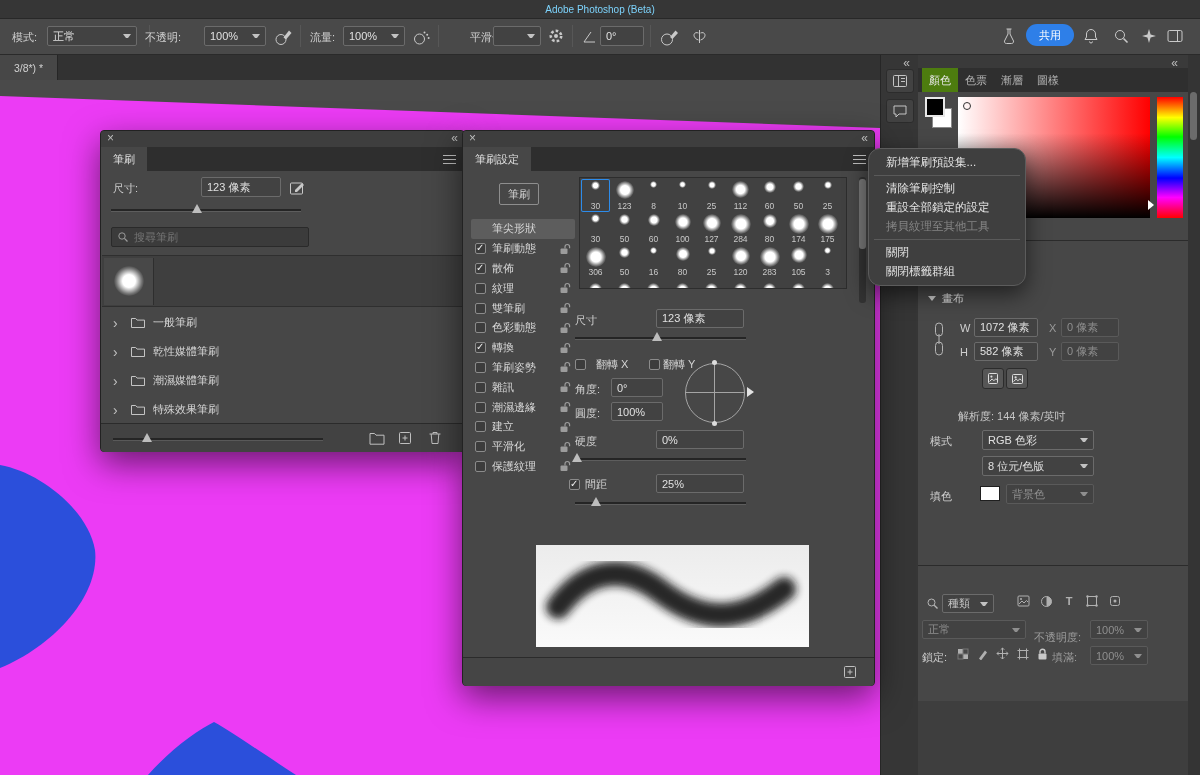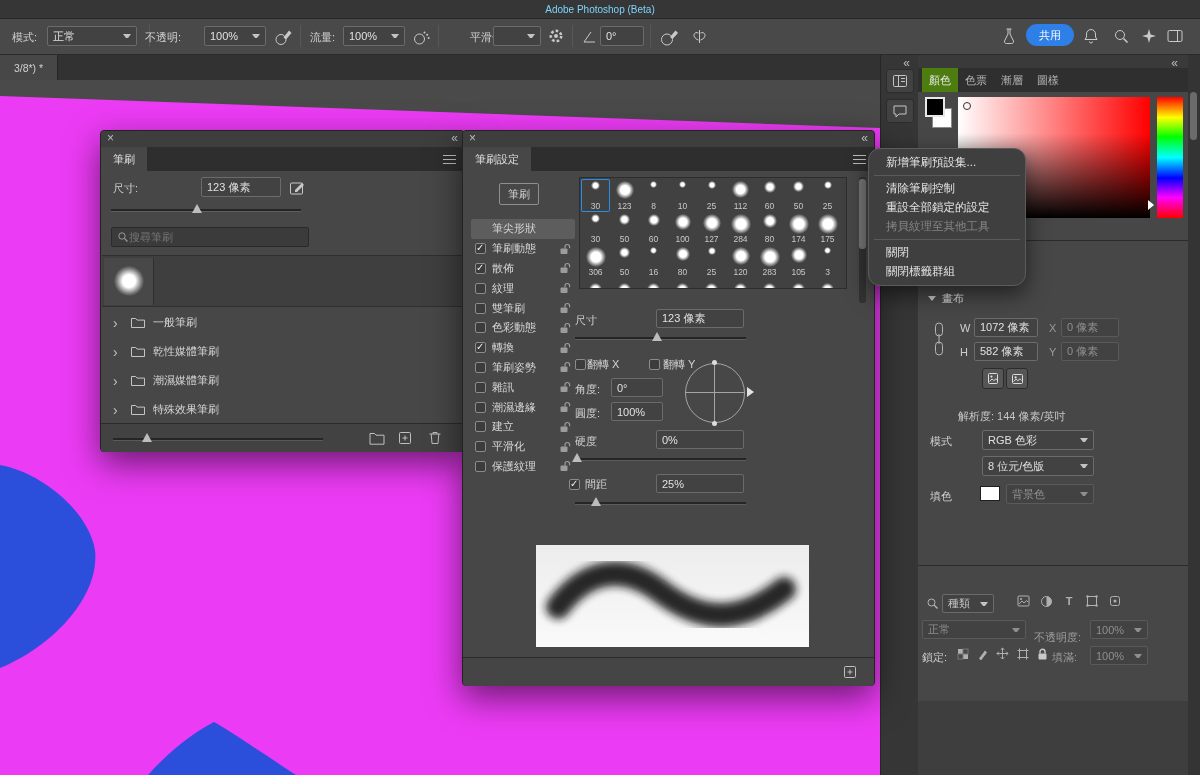--- a/index.html
+++ b/index.html
@@ -382,21 +382,21 @@
     <span class="tr"></span>
     <span class="th" style="left:45%"></span>
   </div>
   <div class="abs" style="left:10px;top:96px;width:198px;height:20px;background:#3b3b3b;border:1px solid #2a2a2a;border-radius:2px;display:flex;align-items:center;padding:0 5px">
     <span style="line-height:0">
         <svg width="12" height="12" viewBox="0 0 12 12">
           <circle cx="5" cy="5" r="3.2" fill="none" stroke="#9a9a9a"></circle>
           <line x1="7.4" y1="7.4" x2="10.5" y2="10.5" stroke="#9a9a9a" stroke-width="1.3"></line>
         </svg>
       </span>
-    <input style="flex: 1 1 0%; background: transparent; border: none; outline: none; color: rgb(214, 214, 214); font-family: Liberation Sans, sans-serif; font-size: 11px;" placeholder="搜尋筆刷">
+    <input style="flex: 1 1 0%; margin-left: 5px; background: transparent; border: none; outline: none; color: rgb(214, 214, 214); font-family: Liberation Sans, sans-serif; font-size: 11px;" placeholder="搜尋筆刷">
   </div>
   <div class="abs" style="left:1px;top:124px;width:362px;height:52px;background:#3f3f3f;border-top:1px solid #2f2f2f;border-bottom:1px solid #2f2f2f">
     <div class="abs" style="left:2px;top:2px;width:50px;height:47px;background:#484848;border-right:1px solid #2e2e2e">
       <span class="abs" style="left:10px;top:8px;width:30px;height:30px;border-radius:50%;background:radial-gradient(circle,#fff 0%,#fff 30%,rgba(255,255,255,.25) 60%,rgba(255,255,255,0) 72%)"></span>
     </div>
   </div>
   <div class="abs" style="left:0;top:177px;width:363px">
       <div class="grow">
         <span class="gchev">›</span>
         <span class="gfold">
@@ -746,21 +746,21 @@
   <div class="fld sm" style="left:193px;top:178px;width:88px">
       <span>123 像素</span>
     </div>
   <div class="slider" style="left:112px;top:200px;width:171px">
     <span class="tr"></span>
     <span class="th" style="left:48%"></span>
   </div>
 
   <div class="abs" style="left:112px;top:226px;display:flex;align-items:center">
     <span class="cb"></span>
-    <span style="margin-left:1px">翻轉 X</span>
+    <span style="margin-left:10px">翻轉 X</span>
   </div>
   <div class="abs" style="left:186px;top:226px;display:flex;align-items:center">
     <span class="cb"></span>
     <span style="margin-left:3px">翻轉 Y</span>
   </div>
 
   <div class="abs" style="left:222px;top:232px;width:60px;height:60px;border:1px solid #a5a5a5;border-radius:50%"></div>
   <div class="abs" style="left:222px;top:261px;width:60px;height:1px;background:#a5a5a5"></div>
   <div class="abs" style="left:251px;top:232px;width:1px;height:60px;background:#a5a5a5"></div>
   <span class="abs" style="left:249px;top:229px;width:5px;height:5px;background:#ddd;border-radius:50%"></span>

